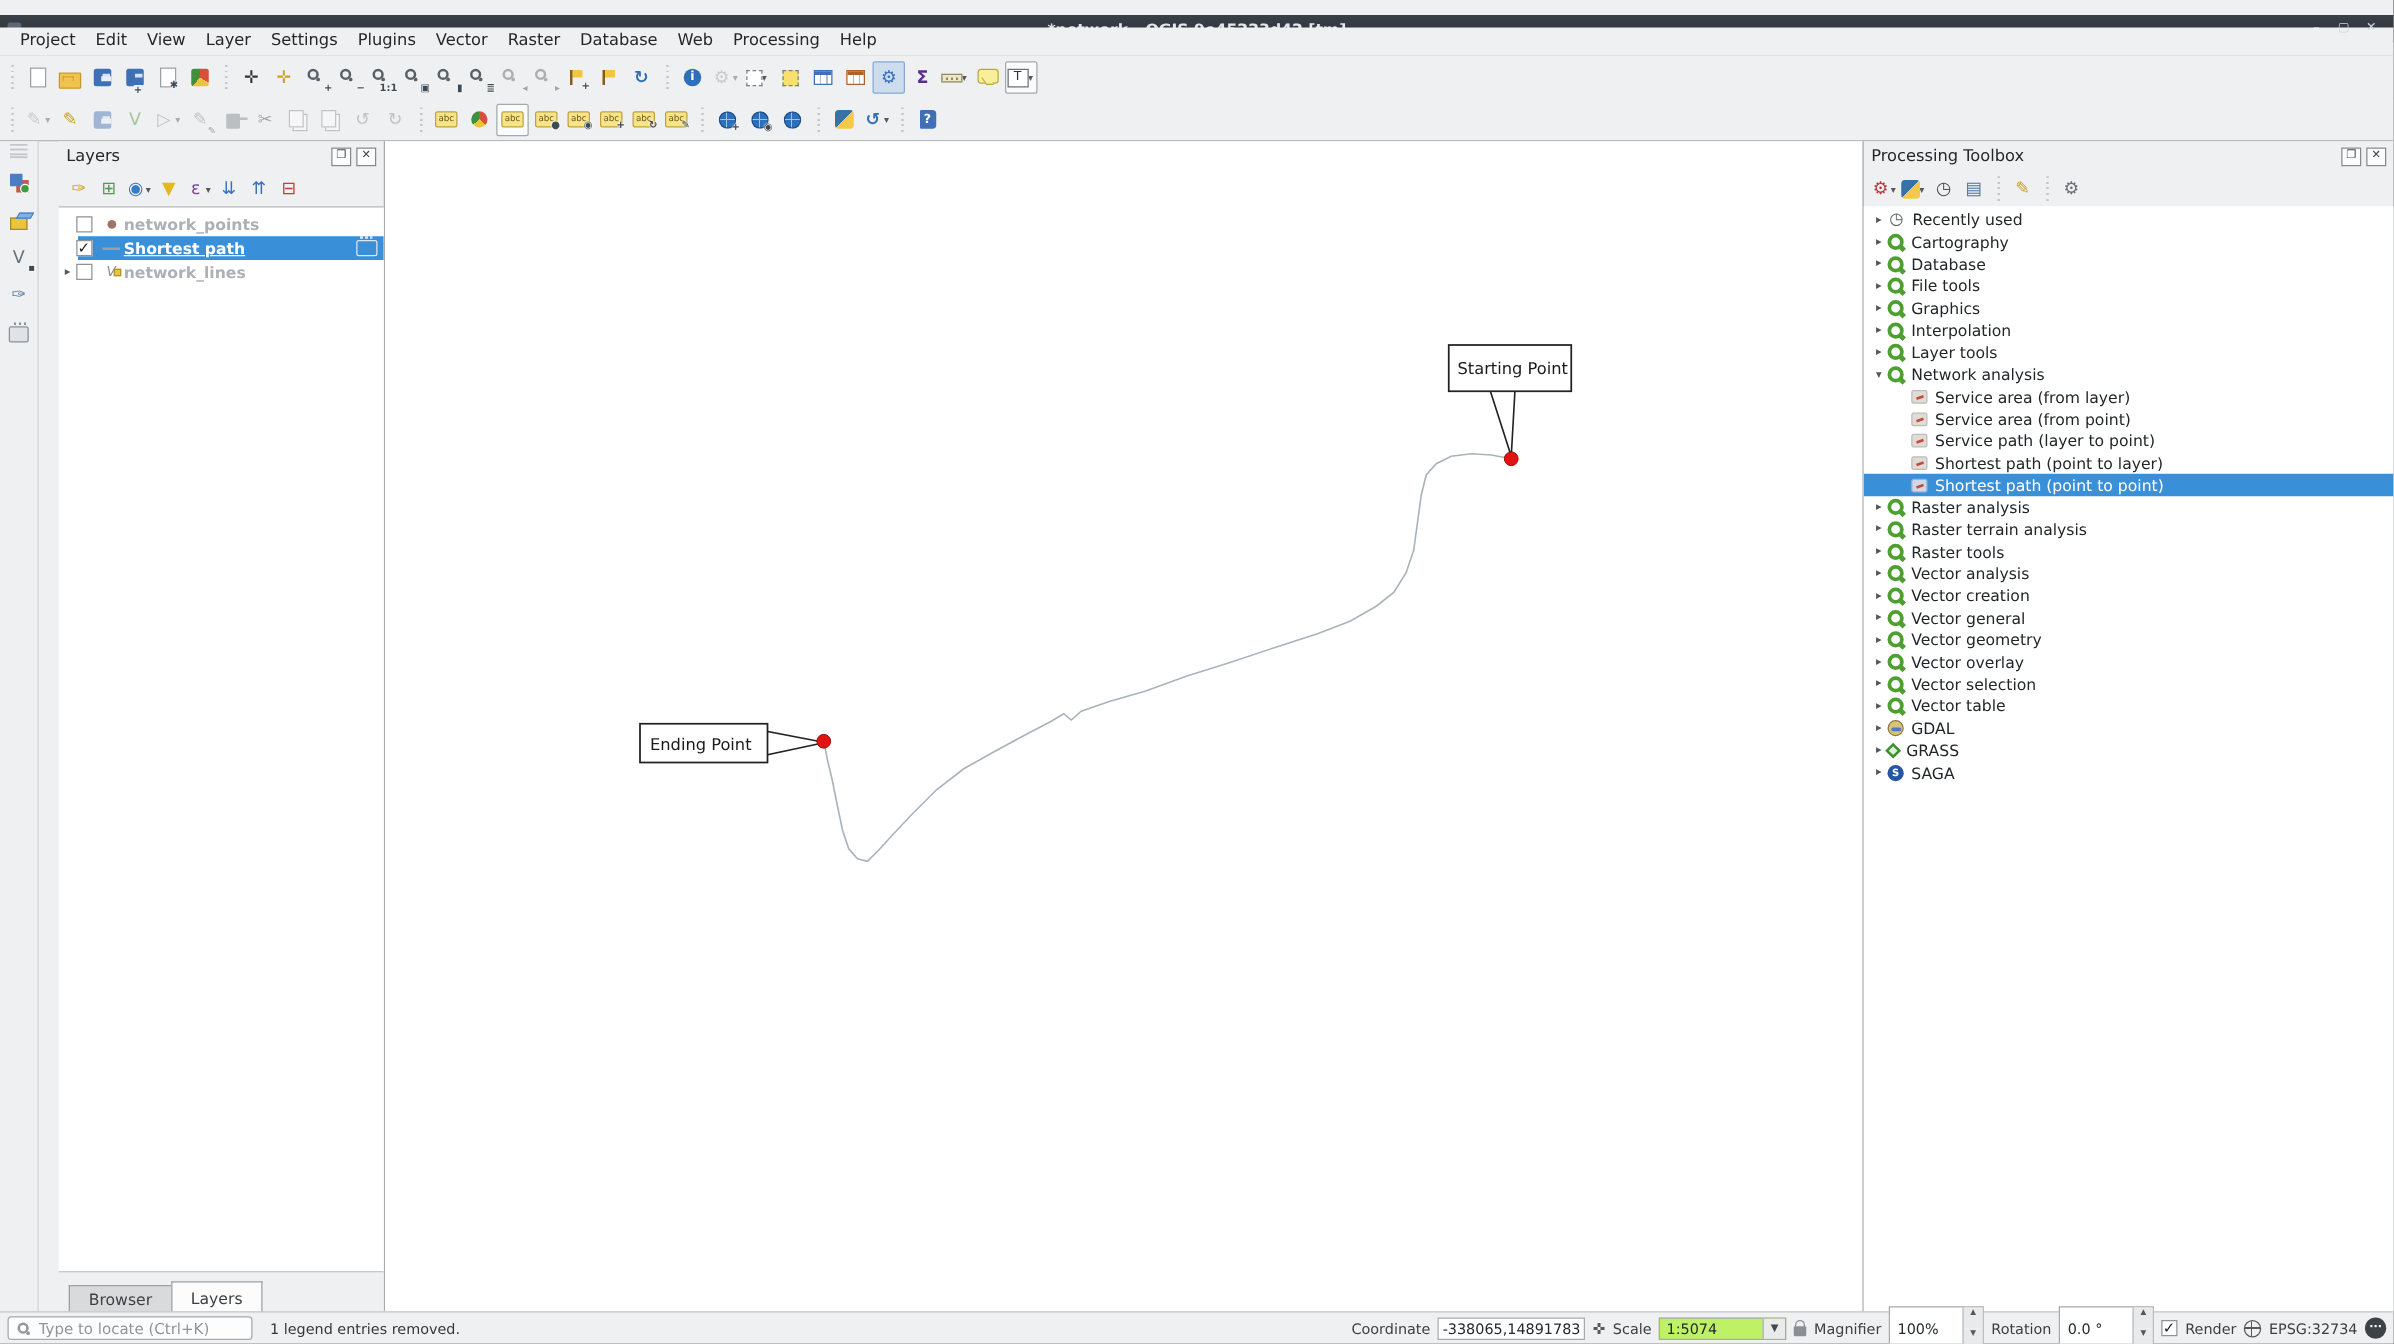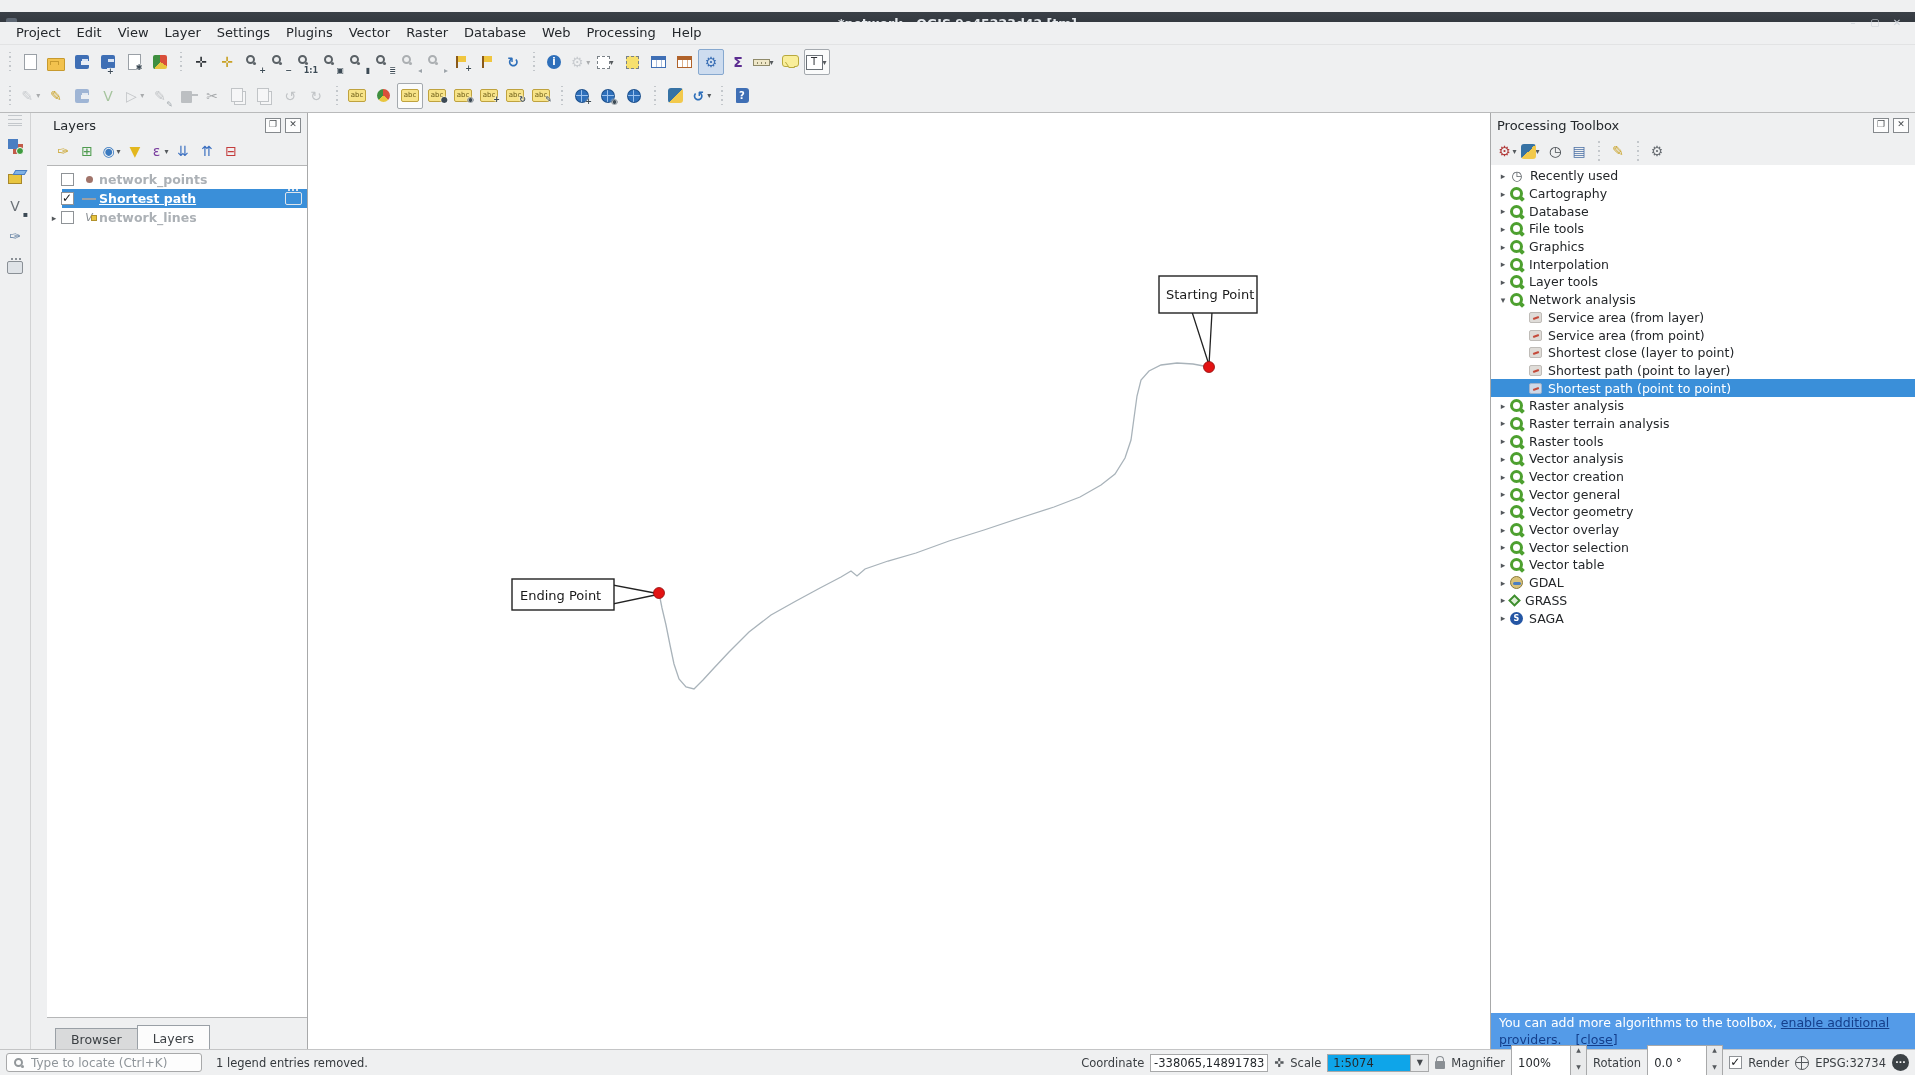--- a/index.html
+++ b/index.html
@@ -199,21 +199,21 @@
   .locwrap input{width:196px;height:19px;border:1px solid #a8a9aa;border-radius:3px;
       padding:0 4px 0 24px;font-size:12px;background:#fdfdfd;box-sizing:border-box;
       font-family:inherit;color:#24282c;outline:none;}
   .locwrap input::placeholder{color:#8f959a;}
   .locwrap .magwrap{position:absolute;left:5px;top:2px;width:15px;height:15px;opacity:.65;}
   #sbmsg{margin-left:8px;font-size:11.5px;color:#34383c;flex:1;white-space:nowrap;overflow:hidden;}
   #sbright{display:flex;align-items:center;gap:6px;margin-left:auto;flex:none;}
   .sblab{font-size:11.5px;}
   .sbinput{width:118px;height:18px;border:1px solid #a8a9aa;background:#fff;font-size:11.5px;
       text-align:center;box-sizing:border-box;font-family:inherit;color:#24282c;outline:none;}
-  .combo{display:flex;border:1px solid #a8a9aa;background:#0ea5e9;height:18px;width:102px;box-sizing:border-box;}
+  .combo{display:flex;border:1px solid #a8a9aa;background:#bef264;height:18px;width:102px;box-sizing:border-box;}
   .combo .cval{flex:1;padding:0 5px;font-size:11.5px;display:flex;align-items:center;color:#24282c;}
   .combo .cbtn{width:17px;background:#e9eaeb;border-left:1px solid #a8a9aa;font-size:8px;
       display:flex;align-items:center;justify-content:center;color:#44484c;}
   .spin{display:flex;border:1px solid #a8a9aa;background:#fff;height:36px;box-sizing:border-box;}
   .spin .sval{padding:0 6px;font-size:11.5px;display:flex;align-items:center;min-width:46px;color:#24282c;}
   .spin .scol{display:flex;flex-direction:column;border-left:1px solid #a8a9aa;width:15px;}
   .spin .scol span{flex:1;font-size:6px;line-height:8px;text-align:center;color:#55595d;background:#e9eaeb;}
   .cs-lock{width:10px;height:8px;background:#8a8f94;border-radius:1px;margin-top:5px;position:relative;flex:none;}
   .cs-lock::before{content:"";position:absolute;top:-5px;left:1px;width:8px;height:6px;
       border:1.5px solid #8a8f94;border-bottom:none;border-radius:4px 4px 0 0;box-sizing:border-box;}
@@ -628,21 +628,21 @@
             <span class="tlab">Service area (from layer)</span>
           </div>
           <div class="trow ind1">
             <span class="texp an"></span>
             <span class="tico ic-alg"></span>
             <span class="tlab">Service area (from point)</span>
           </div>
           <div class="trow ind1">
             <span class="texp an"></span>
             <span class="tico ic-alg"></span>
-            <span class="tlab">Shortest close (layer to point)</span>
+            <span class="tlab">Service path (layer to point)</span>
           </div>
           <div class="trow ind1">
             <span class="texp an"></span>
             <span class="tico ic-alg"></span>
             <span class="tlab">Shortest path (point to layer)</span>
           </div>
           <div class="trow ind1 sel">
             <span class="texp an"></span>
             <span class="tico ic-algsel"></span>
             <span class="tlab">Shortest path (point to point)</span>
@@ -706,23 +706,20 @@
             <span class="texp ar"></span>
             <span class="tico ic-grass"></span>
             <span class="tlab">GRASS</span>
           </div>
           <div class="trow ind0">
             <span class="texp ar"></span>
             <span class="tico ic-saga"></span>
             <span class="tlab">SAGA</span>
           </div>
         </div>
-      <div id="procnote">
-        <span>You can add more algorithms to the toolbox, </span><a>enable additional providers.</a><a class="close">[close]</a>
-      </div>
     </div>
   </div>
 
   <div id="statusbar">
     <span class="locwrap">
       <span class="magwrap cs-mag"></span>
       <input type="text" placeholder="Type to locate (Ctrl+K)" style="">
     </span>
     <span id="sbmsg">1 legend entries removed.</span>
     <span id="sbright">

